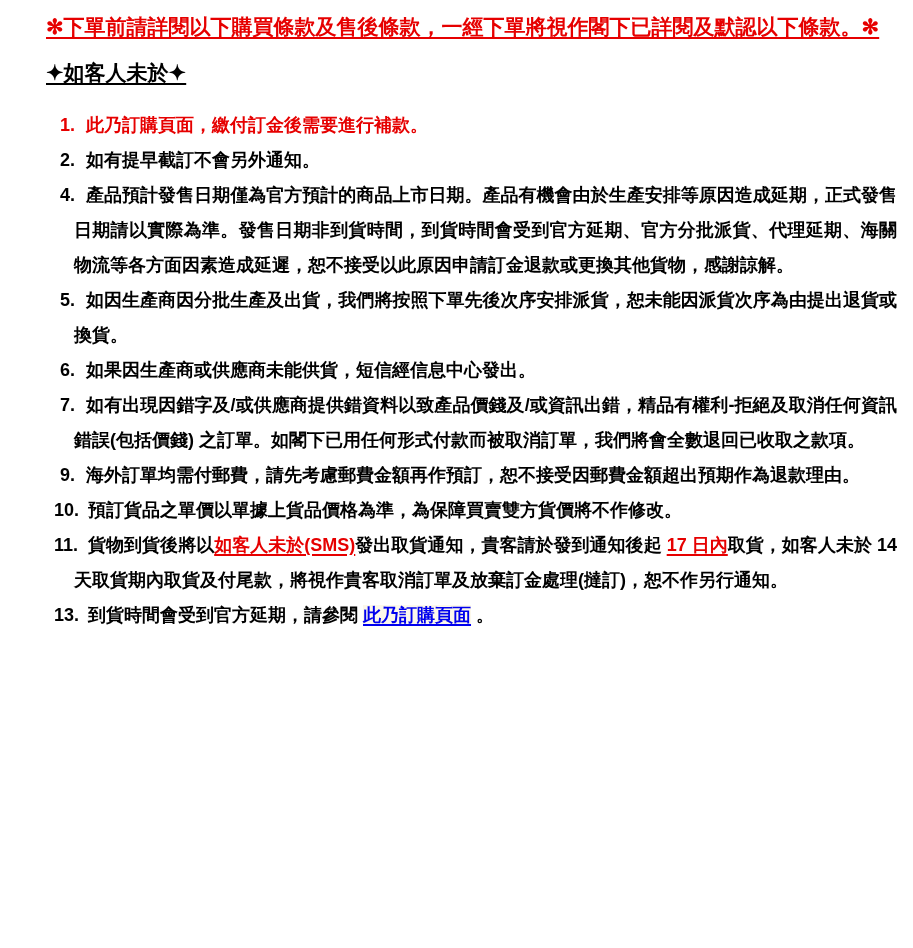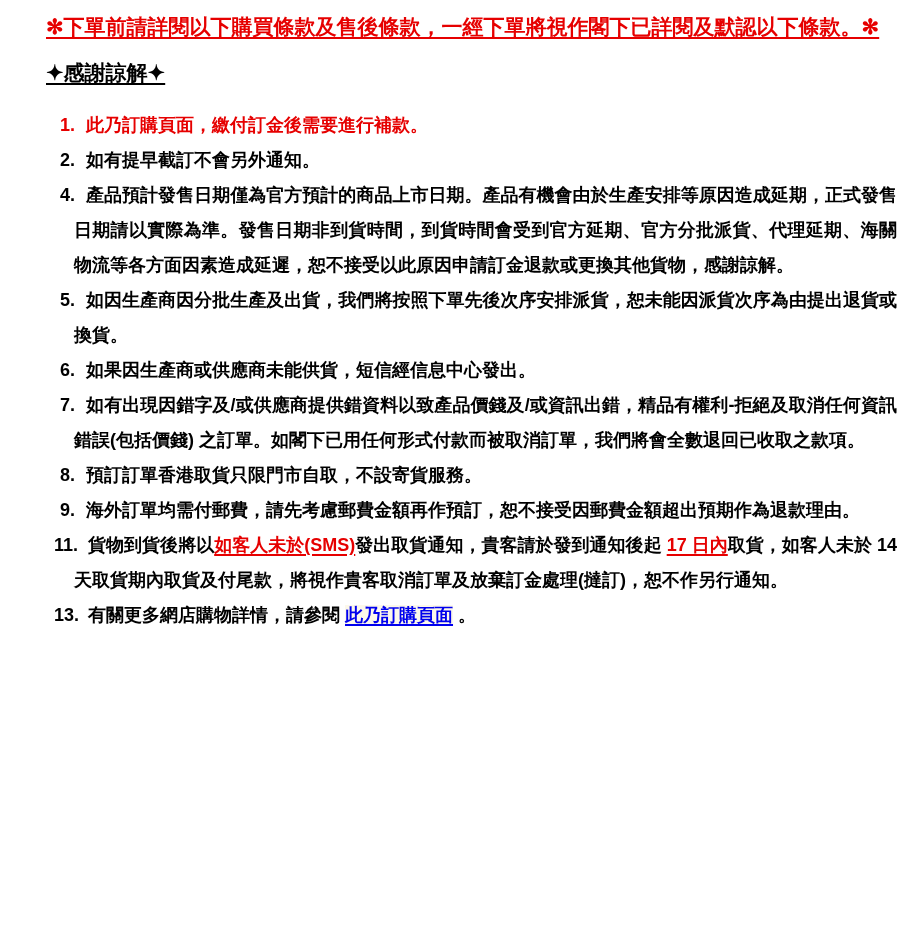--- a/index.html
+++ b/index.html
@@ -75,41 +75,41 @@
     cursor: pointer;
   }
 </style>
 </head>
 <body>
 
 <div class="doc">
 
   <p class="notice">✻下單前請詳閱以下購買條款及售後條款，一經下單將視作閣下已詳閱及默認以下條款。✻</p>
 
-  <h2 class="section-title">✦感謝諒解✦</h2>
+  <h2 class="section-title">✦如客人未於✦</h2>
 
   <div class="terms">
 
     <p class="term red"><span class="num">1.</span><span>此乃訂購頁面，繳付訂金後需要進行補款。</span></p>
 
     <p class="term"><span class="num">2.</span><span>如有提早截訂不會另外通知。</span></p>
 
 
     <p class="term"><span class="num">4.</span><span>產品預計發售日期僅為官方預計的商品上市日期。產品有機會由於生產安排等原因造成延期，正式發售日期請以實際為準。發售日期非到貨時間，到貨時間會受到官方延期、官方分批派貨、代理延期、海關物流等各方面因素造成延遲，恕不接受以此原因申請訂金退款或更換其他貨物，感謝諒解。</span></p>
 
     <p class="term"><span class="num">5.</span><span>如因生產商因分批生產及出貨，我們將按照下單先後次序安排派貨，恕未能因派貨次序為由提出退貨或換貨。</span></p>
 
     <p class="term"><span class="num">6.</span><span>如果因生產商或供應商未能供貨，短信經信息中心發出。</span></p>
 
     <p class="term"><span class="num">7.</span><span>如有出現因錯字及/或供應商提供錯資料以致產品價錢及/或資訊出錯，精品有權利-拒絕及取消任何資訊錯誤(包括價錢) 之訂單。如閣下已用任何形式付款而被取消訂單，我們將會全數退回已收取之款項。</span></p>
 
-    <p class="term"><span class="num">8.</span><span>預訂訂單香港取貨只限門市自取，不設寄貨服務。</span></p>
 
     <p class="term"><span class="num">9.</span><span>海外訂單均需付郵費，請先考慮郵費金額再作預訂，恕不接受因郵費金額超出預期作為退款理由。</span></p>
 
+    <p class="term two-digit"><span class="num">10.</span><span>預訂貨品之單價以單據上貨品價格為準，為保障買賣雙方貨價將不作修改。</span></p>
 
     <p class="term two-digit"><span class="num">11.</span><span>貨物到貨後將以</span><span class="hl-red">如客人未於(SMS)</span><span>發出取貨通知，貴客請於發到通知後起 </span><span class="hl-red">17 日內</span><span>取貨，如客人未於 14 天取貨期內取貨及付尾款，將視作貴客取消訂單及放棄訂金處理(撻訂)，恕不作另行通知。</span></p>
 
 
-    <p class="term two-digit"><span class="num">13.</span><span>有關更多網店購物詳情，請參閱 </span><a class="doc-link">此乃訂購頁面</a><span> 。</span></p>
+    <p class="term two-digit"><span class="num">13.</span><span>到貨時間會受到官方延期，請參閱 </span><a class="doc-link">此乃訂購頁面</a><span> 。</span></p>
 
   </div>
 </div>
 
 </body></html>

